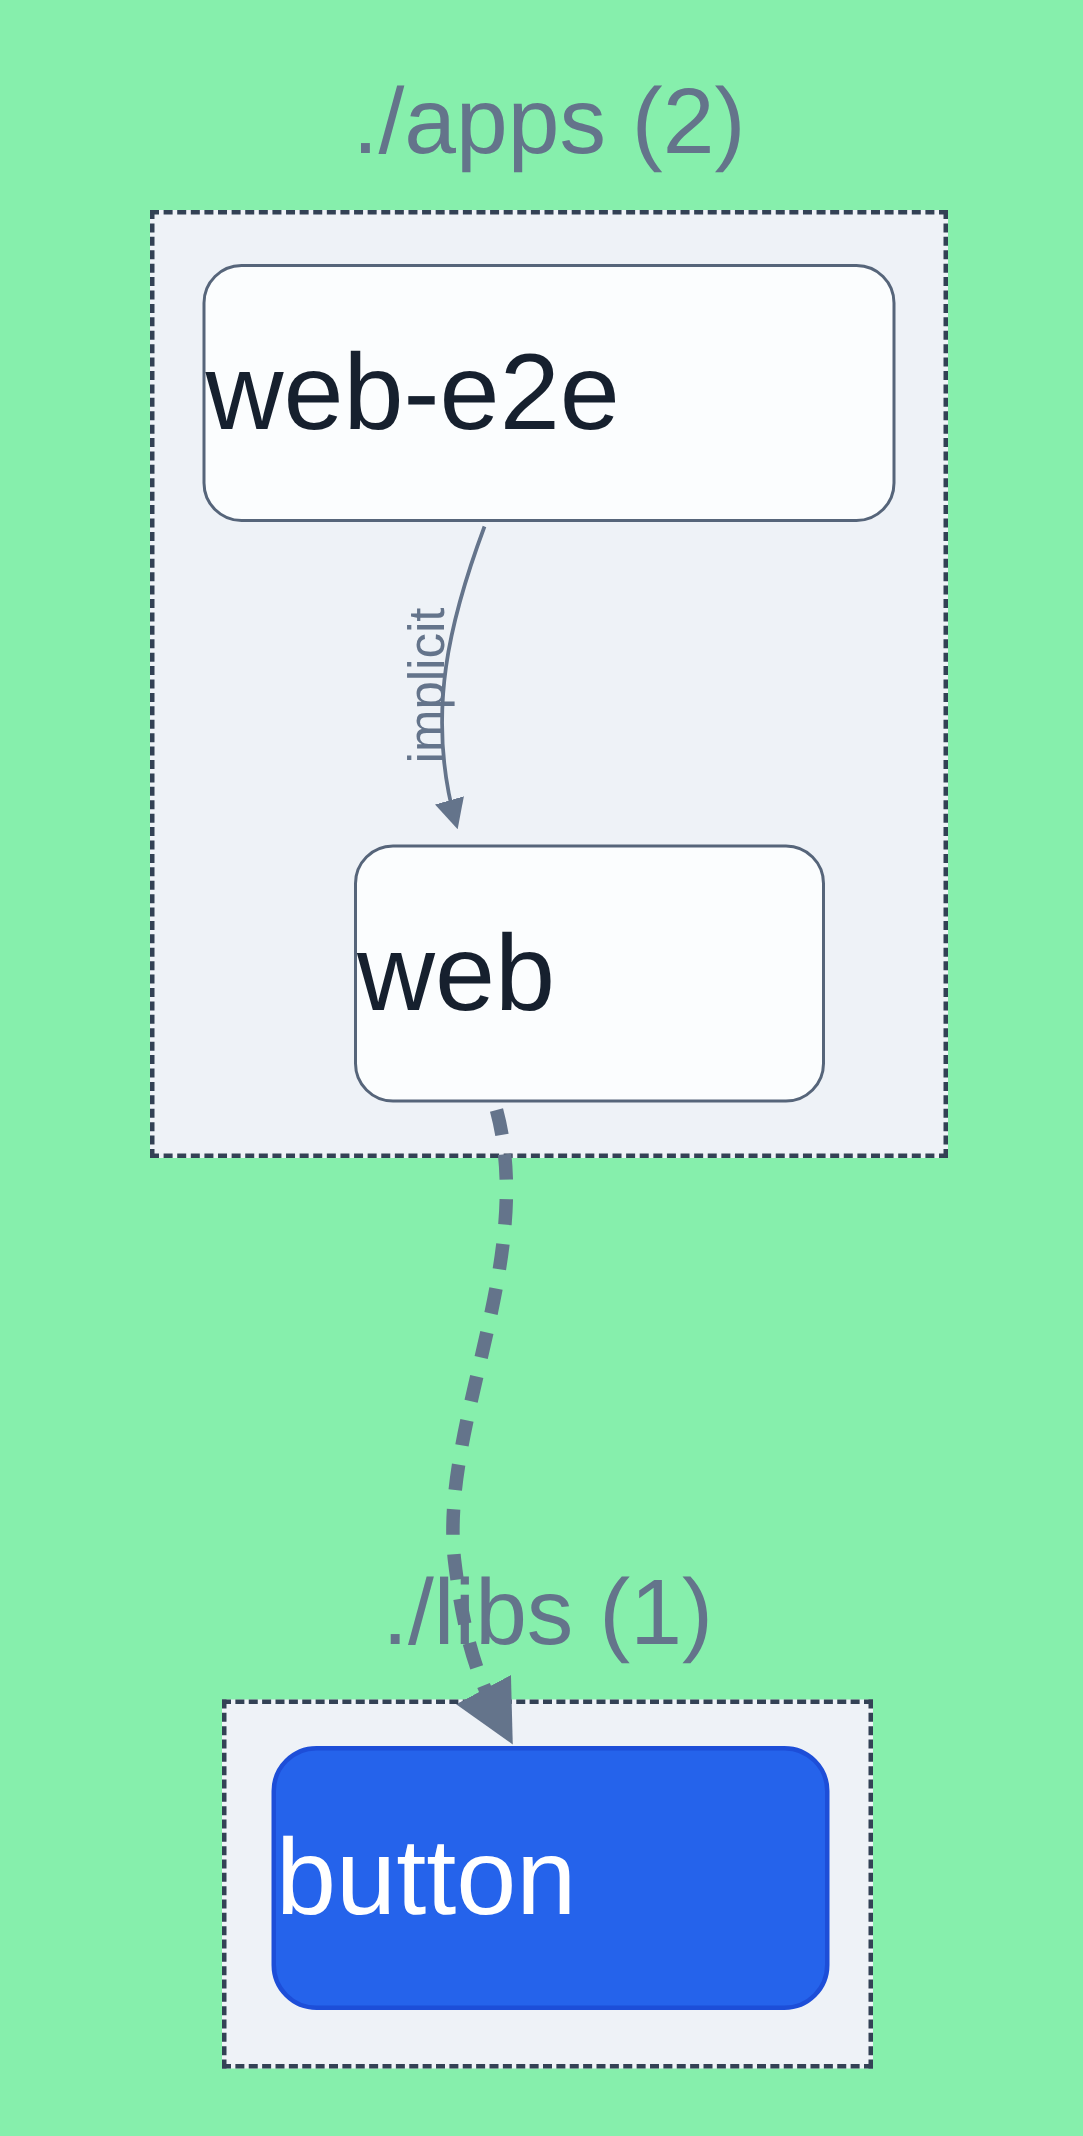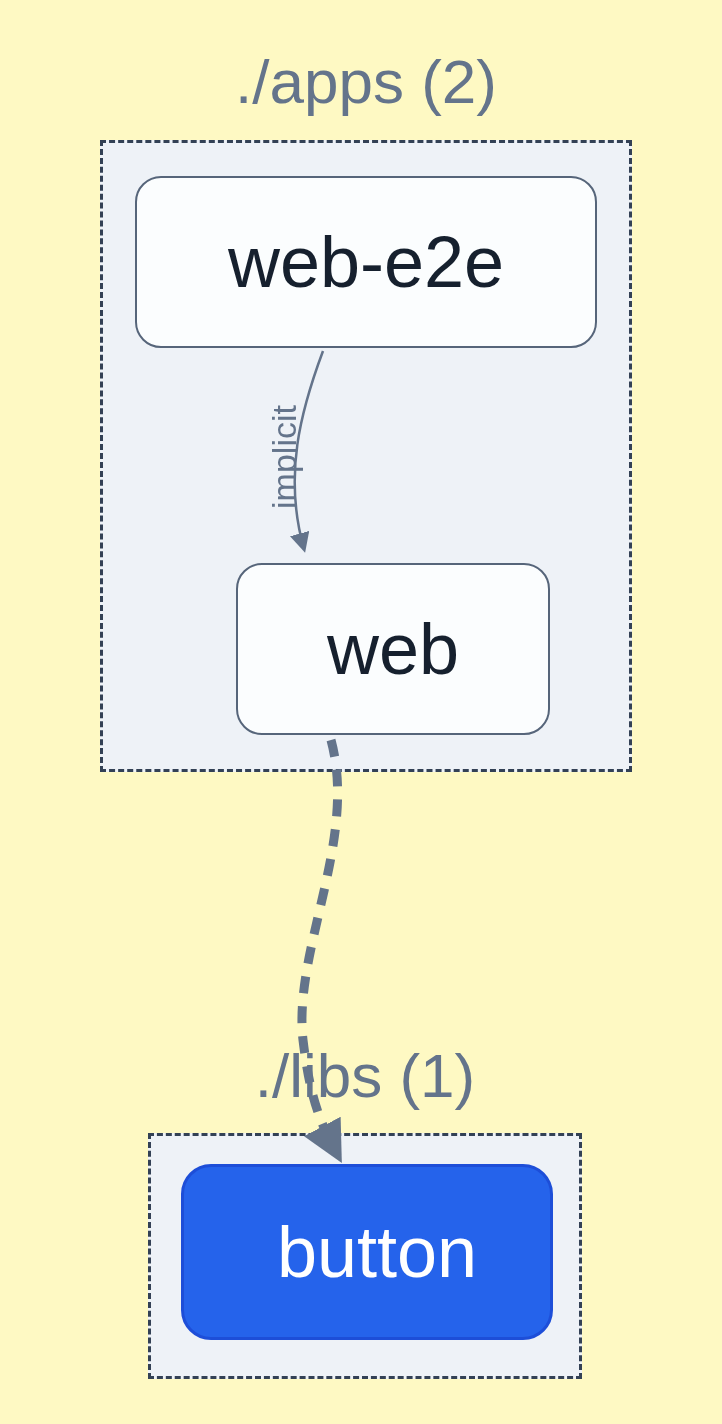--- a/index.html
+++ b/index.html
@@ -1,20 +1,20 @@
 <!DOCTYPE html>
 <html><head>
 <meta charset="utf-8">
 <style>
   html, body { margin: 0; padding: 0; background: #ffffff; }
   .canvas {
     position: relative;
     width: 722px;
     height: 1424px;
-    background: #fef9c3;
+    background: #86efac;
     font-family: "Liberation Sans", sans-serif;
     overflow: hidden;
   }
   .group {
     position: absolute;
     background: #eef2f7;
     border: 3px dashed #334155;
     box-sizing: border-box;
   }
   .group-title {
@@ -22,21 +22,20 @@
     color: #64748b;
     font-size: 62px;
     line-height: 1.1;
     text-align: center;
     white-space: nowrap;
   }
   .node {
     position: absolute;
     display: flex;
     align-items: center;
-    justify-content: center;
     background: #fbfdfe;
     border: 2px solid #56657a;
     border-radius: 26px;
     color: #16202e;
     font-size: 72px;
     box-sizing: border-box;
   }
   .node.highlight {
     background: #2563eb;
     border: 3px solid #1d4ed8;
@@ -66,21 +65,21 @@
   </div>
 
   <div class="node" style="left:236px; top:563px; width:314px; height:172px;">
     <span>web</span>
   </div>
 
   <div class="group-title" style="left:148px; top:1042px; width:434px;">./libs (1)</div>
 
   <div class="group" style="left:148px; top:1133px; width:434px; height:246px;"></div>
 
-  <div class="node highlight" style="left:181px; top:1164px; width:372px; height:176px;padding-left:20px;">
+  <div class="node highlight" style="left:181px; top:1164px; width:372px; height:176px;">
     <span>button</span>
   </div>
 
   <svg class="edges-layer" viewBox="0 0 722 1424" xmlns="http://www.w3.org/2000/svg">
     <defs>
       <marker id="arrow-small" viewBox="0 0 10 10" refX="8" refY="5" markerWidth="8" markerHeight="8" orient="auto-start-reverse">
         <path d="M0,0 L10,5 L0,10 z" fill="#64748b"></path>
       </marker>
       <marker id="arrow-big" viewBox="0 0 10 10" refX="7" refY="5" markerWidth="4.6" markerHeight="4.6" orient="auto-start-reverse">
         <path d="M0,0 L10,5 L0,10 z" fill="#64748b"></path>

